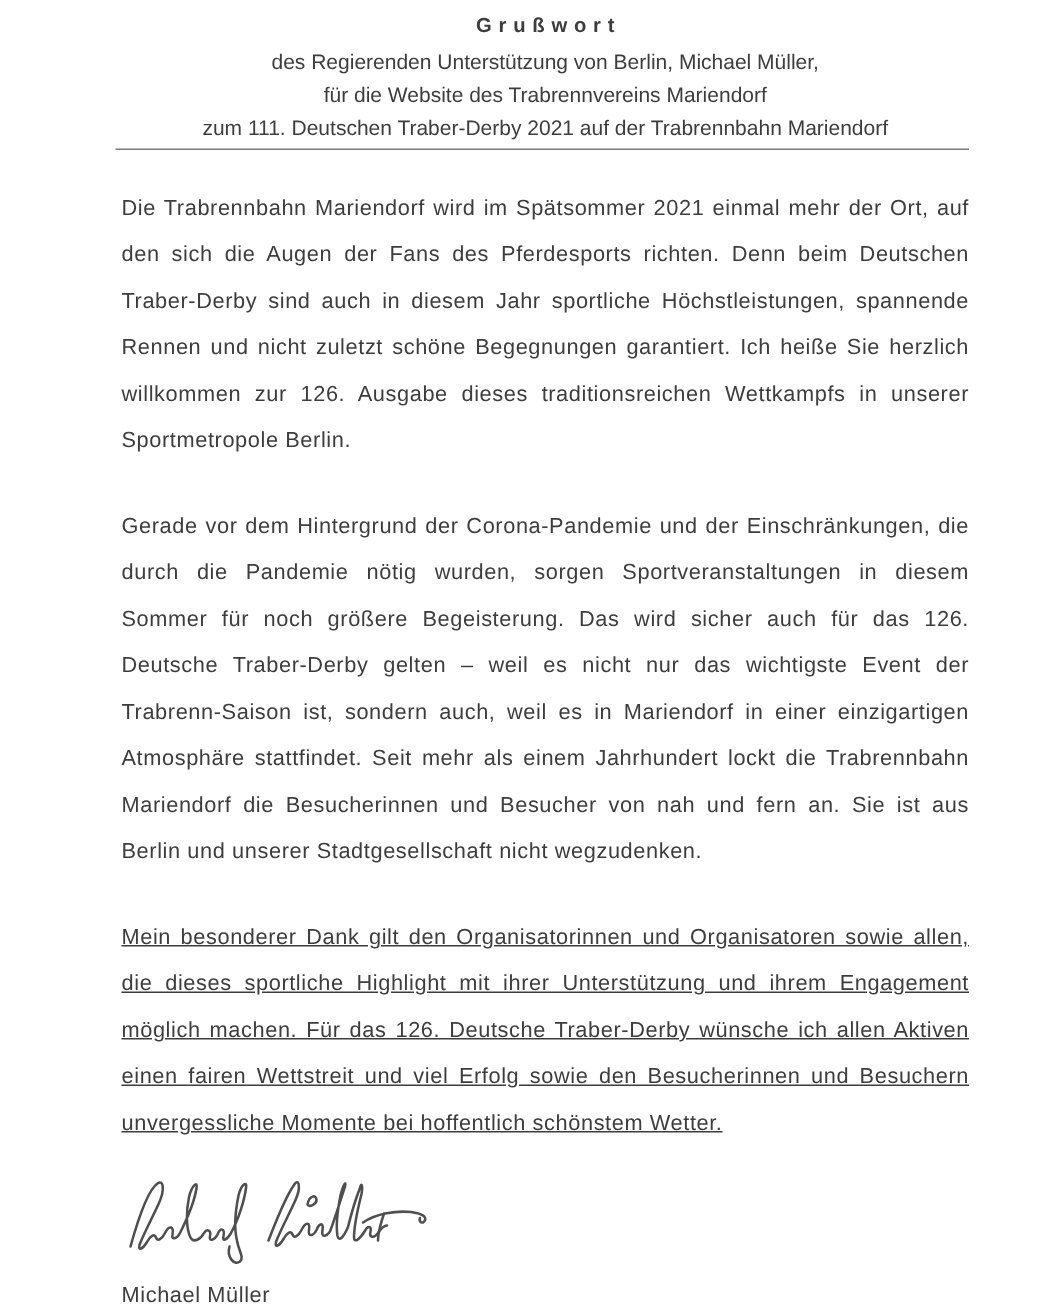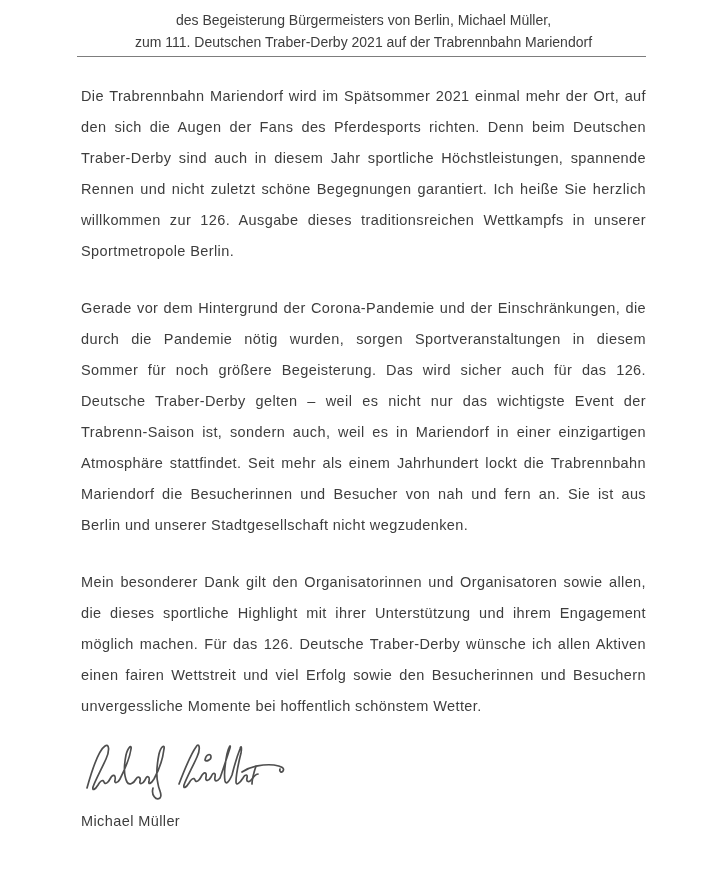--- a/index.html
+++ b/index.html
@@ -49,20 +49,21 @@
     font-size: 14.5px;
     line-height: 31px;
     letter-spacing: 0.4px;
     text-align: justify;
   }
   .doc-body p {
     margin: 0 0 26px 0;
   }
   .doc-body p:last-child {
     margin-bottom: 0;
+    text-decoration: underline;
   }
   
   .signature-block {
     margin-top: 16px;
   }
   .signature-drawing {
     display: block;
     margin: 0 0 4px 2px;
   }
   .signoff-name,
@@ -72,21 +73,23 @@
     letter-spacing: 0.4px;
     margin: 0;
   }
 </style>
 </head>
 <body>
 
 <div class="page">
 
   <div class="doc-header">
-    <p class="doc-subtitle">des Begeisterung Bürgermeisters von Berlin, Michael Müller,</p>
+    <h1 class="doc-title">Grußwort</h1>
+    <p class="doc-subtitle">des Regierenden Unterstützung von Berlin, Michael Müller,</p>
+    <p class="doc-subtitle">für die Website des Trabrennvereins Mariendorf</p>
     <p class="doc-subtitle">zum 111. Deutschen Traber-Derby 2021 auf der Trabrennbahn Mariendorf</p>
   </div>
 
   <hr class="header-rule">
 
   <div class="doc-body">
     <p>Die Trabrennbahn Mariendorf wird im Spätsommer 2021 einmal mehr der Ort, auf den sich die Augen der Fans des Pferdesports richten. Denn beim Deutschen Traber-Derby sind auch in diesem Jahr sportliche Höchstleistungen, spannende Rennen und nicht zuletzt schöne Begegnungen garantiert. Ich heiße Sie herzlich willkommen zur 126. Ausgabe dieses traditionsreichen Wettkampfs in unserer Sportmetropole Berlin.</p>
     <p>Gerade vor dem Hintergrund der Corona-Pandemie und der Einschränkungen, die durch die Pandemie nötig wurden, sorgen Sportveranstaltungen in diesem Sommer für noch größere Begeisterung. Das wird sicher auch für das 126. Deutsche Traber-Derby gelten – weil es nicht nur das wichtigste Event der Trabrenn-Saison ist, sondern auch, weil es in Mariendorf in einer einzigartigen Atmosphäre stattfindet. Seit mehr als einem Jahrhundert lockt die Trabrennbahn Mariendorf die Besucherinnen und Besucher von nah und fern an. Sie ist aus Berlin und unserer Stadtgesellschaft nicht wegzudenken.</p>
     <p>Mein besonderer Dank gilt den Organisatorinnen und Organisatoren sowie allen, die dieses sportliche Highlight mit ihrer Unterstützung und ihrem Engagement möglich machen. Für das 126. Deutsche Traber-Derby wünsche ich allen Aktiven einen fairen Wettstreit und viel Erfolg sowie den Besucherinnen und Besuchern unvergessliche Momente bei hoffentlich schönstem Wetter.</p>
   </div>

